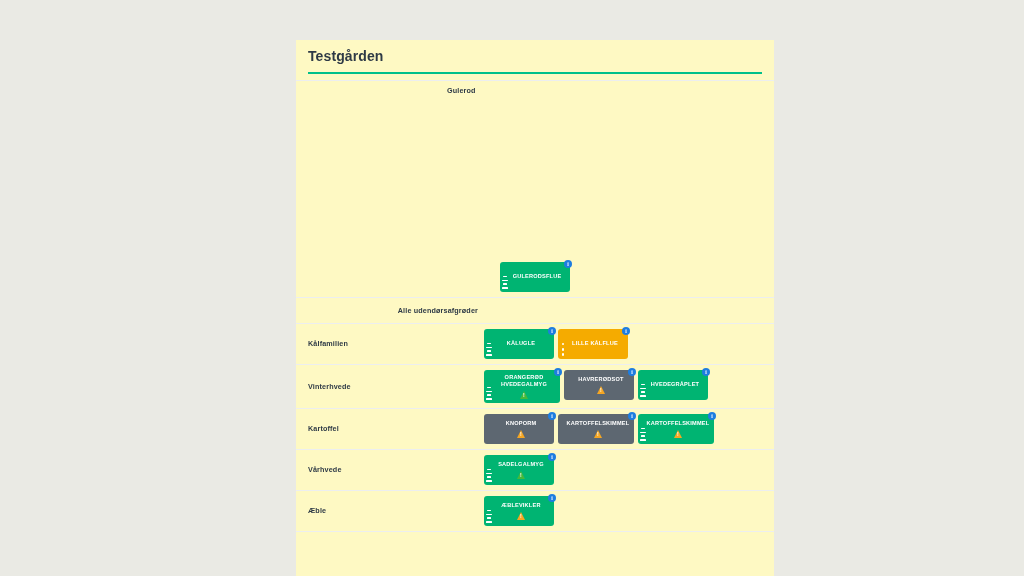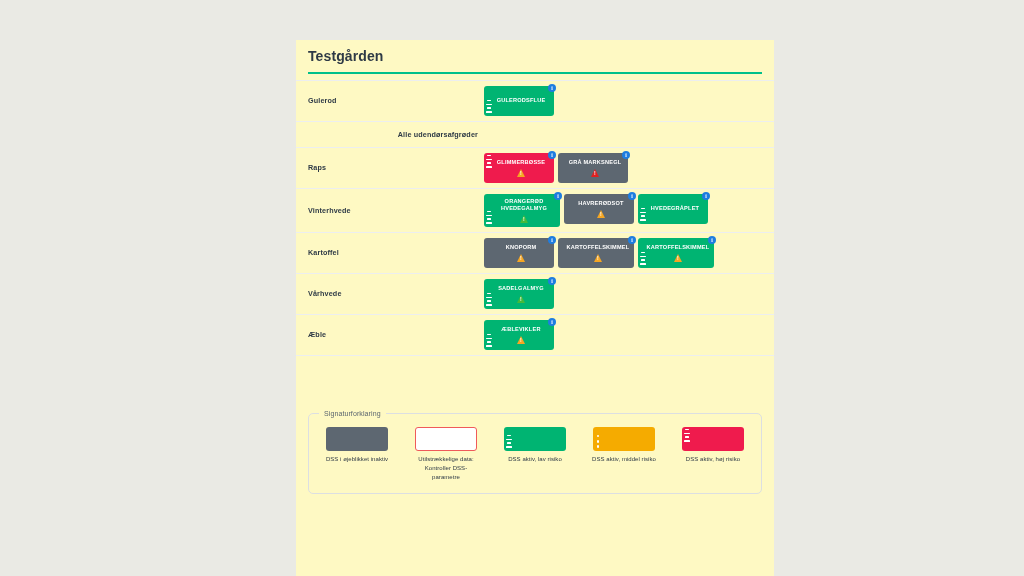--- a/index.html
+++ b/index.html
@@ -49,21 +49,21 @@
   .rows {
     margin-top: 0;
   }
   .row {
     display: flex;
     align-items: center;
     border-bottom: 1px solid #eceef0;
     min-height: 34px;
     padding: 5px 12px 5px 12px;
   }
-  .row:first-child { border-top: 1px solid #eceef0; }
+  .row:first-child { border-top: 1px solid #eceef0; flex-direction: column; }
   .row-label {
     width: 176px;
     flex: 0 0 176px;
     font-size: 7.2px;
     font-weight: 700;
     color: #2e3a46;
     letter-spacing: .15px;
     line-height: 1.3;
     padding-right: 6px;
   }
@@ -235,36 +235,39 @@
             </span>
             <span class="info-badge">i</span>
           </div>
         </div>
       </div>
       <div class="row empty">
         <div class="row-label">Alle udendørsafgrøder</div>
         <div class="row-cards"></div>
       </div>
       <div class="row">
-        <div class="row-label">Raps</div>
-        <div class="row-cards">
-          <div class="dss high">
-            <div class="dss-name">GLIMMERBØSSE</div>
-            <span class="warn"></span>
-            <span class="edge-icon bars top">
-              <i class="s"></i>
-              <i></i>
-              <i class="s"></i>
-              <i></i>
-            </span>
-            <span class="info-badge">i</span>
-          </div>
-          <div class="dss inactive">
-            <div class="dss-name">GRÅ MARKSNEGL</div>
-            <span class="warn red"></span>
+        <div class="row-label">Kålfamilien</div>
+        <div class="row-cards">
+          <div class="dss low">
+            <div class="dss-name">KÅLUGLE</div>
+            <span class="edge-icon bars">
+              <i class="s"></i>
+              <i></i>
+              <i class="s"></i>
+              <i></i>
+            </span>
+            <span class="info-badge">i</span>
+          </div>
+          <div class="dss middle">
+            <div class="dss-name">LILLE KÅLFLUE</div>
+            <span class="edge-icon dots">
+              <i></i>
+              <i></i>
+              <i></i>
+            </span>
             <span class="info-badge">i</span>
           </div>
         </div>
       </div>
       <div class="row">
         <div class="row-label">Vinterhvede</div>
         <div class="row-cards">
           <div class="dss low w-wide">
             <div class="dss-name two-line">ORANGERØD HVEDEGALMYG</div>
             <span class="warn green"></span>

